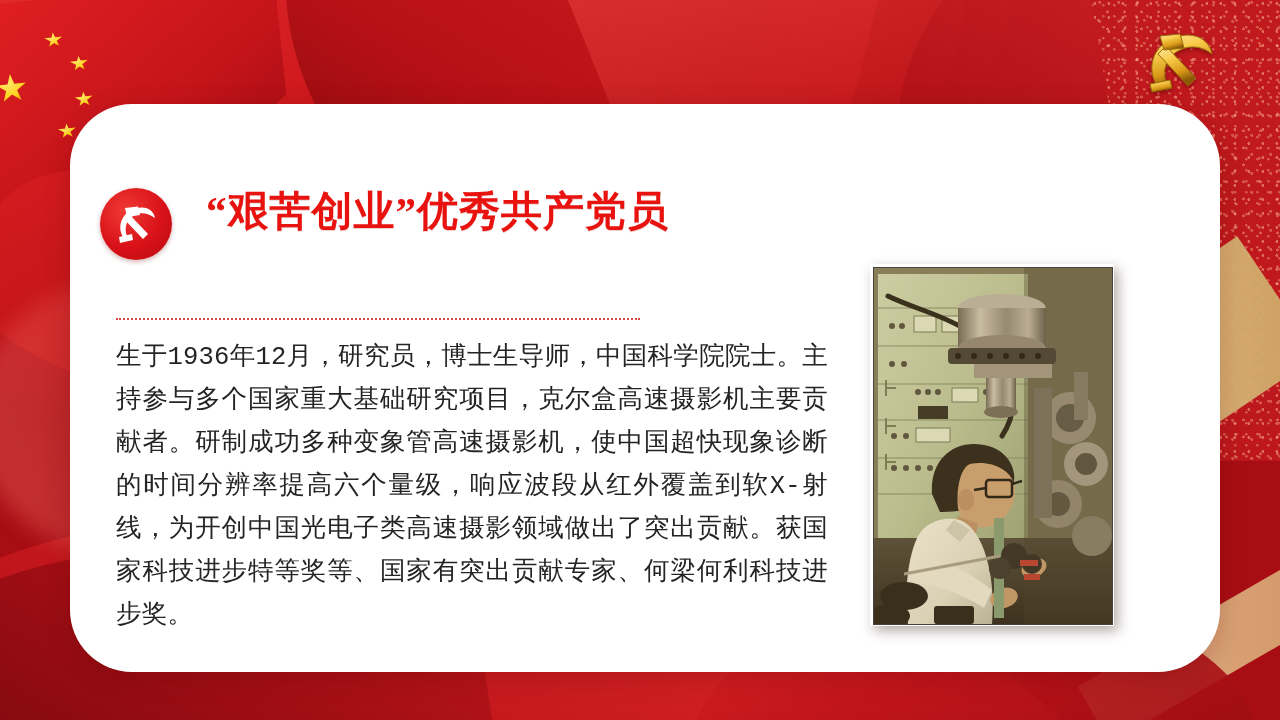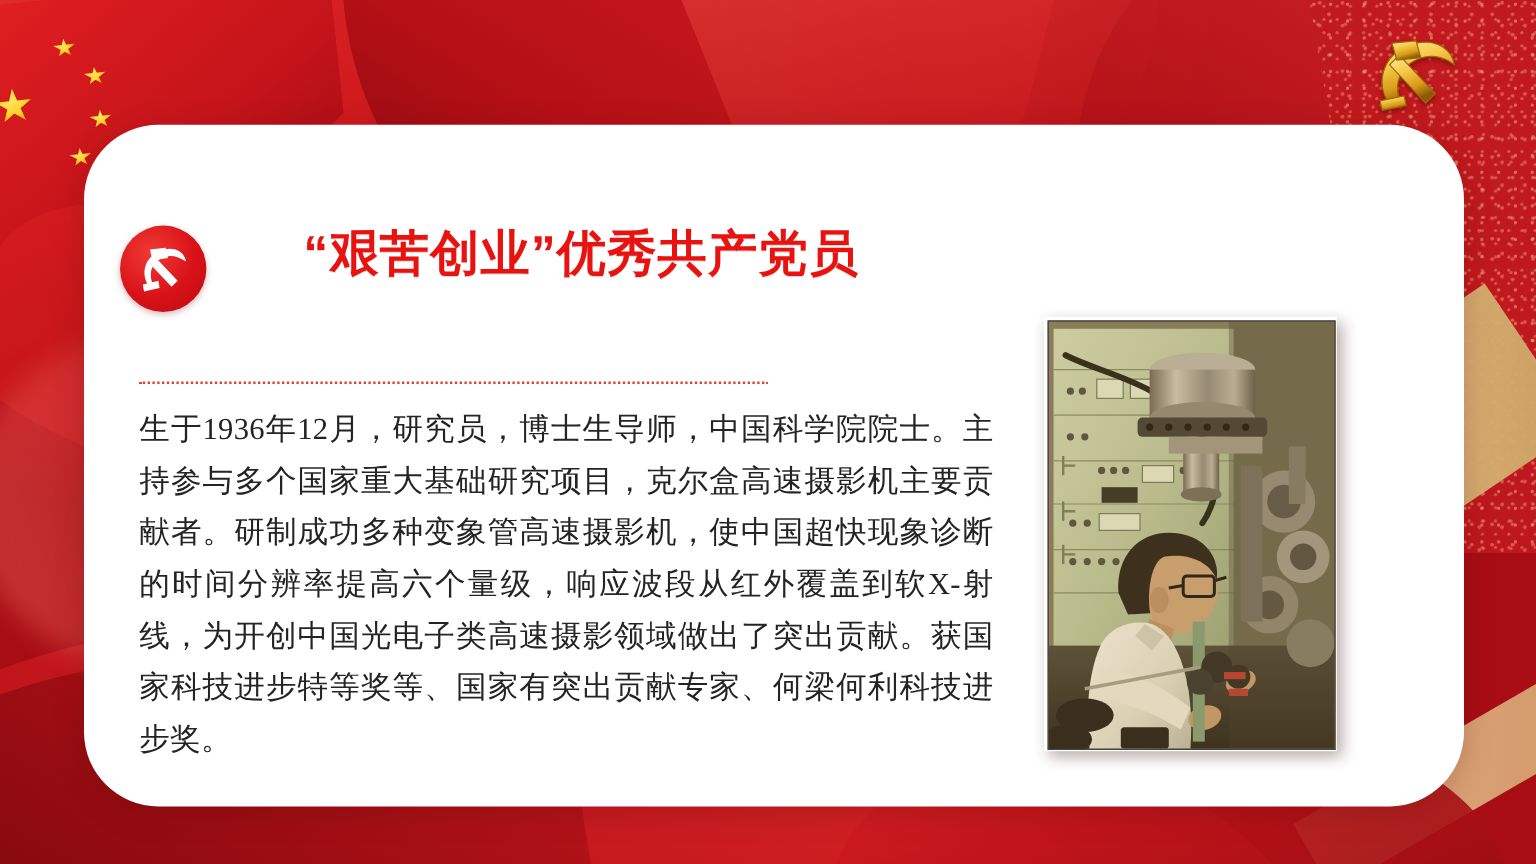--- a/index.html
+++ b/index.html
@@ -129,41 +129,40 @@
   .badge{
     position:absolute;left:0;top:4px;width:72px;height:72px;border-radius:50%;
     background:radial-gradient(circle at 36% 32%, #f03a35 0%, #d81118 55%, #b70d12 100%);
     box-shadow:0 2px 5px rgba(120,0,0,.3);
   }
   .badge svg{position:absolute;left:13px;top:13px;width:46px;height:46px;}
   .title-main{
     position:absolute;left:106px;top:0;
     font-size:41px;font-weight:bold;color:#e8120f;
     letter-spacing:1px;white-space:nowrap;
-    font-family:Liberation Sans, sans-serif;
+    font-family:Liberation Serif, serif;
     text-shadow:0 1px 0 rgba(160,0,0,.18);
-    margin-left:47px;
   }
   .title-name{
     position:absolute;left:280px;top:56px;
     font-size:38px;font-weight:bold;color:#5c2410;
     letter-spacing:26px;white-space:nowrap;
     font-family:"DejaVu Serif","Liberation Serif",serif;
   }
   .divider{
     position:absolute;left:46px;top:214px;width:524px;height:0;
     border-top:2px dotted #e0443f;
   }
 
   
   .bodytext{
     position:absolute;left:46px;top:232px;width:712px;
     font-size:25.5px;line-height:43px;color:#242424;
     text-align:justify;text-justify:inter-character;
-    font-family:Liberation Serif, serif;
+    font-family:Liberation Mono, monospace;
     letter-spacing:.2px;
   }
   .bodytext p{margin:0;}
 
   
   .photo-wrap{
     position:absolute;left:800px;top:160px;width:238px;height:356px;
     background:#ffffff;
     padding:3px;
     box-shadow:4px 5px 12px rgba(60,30,20,.38);

